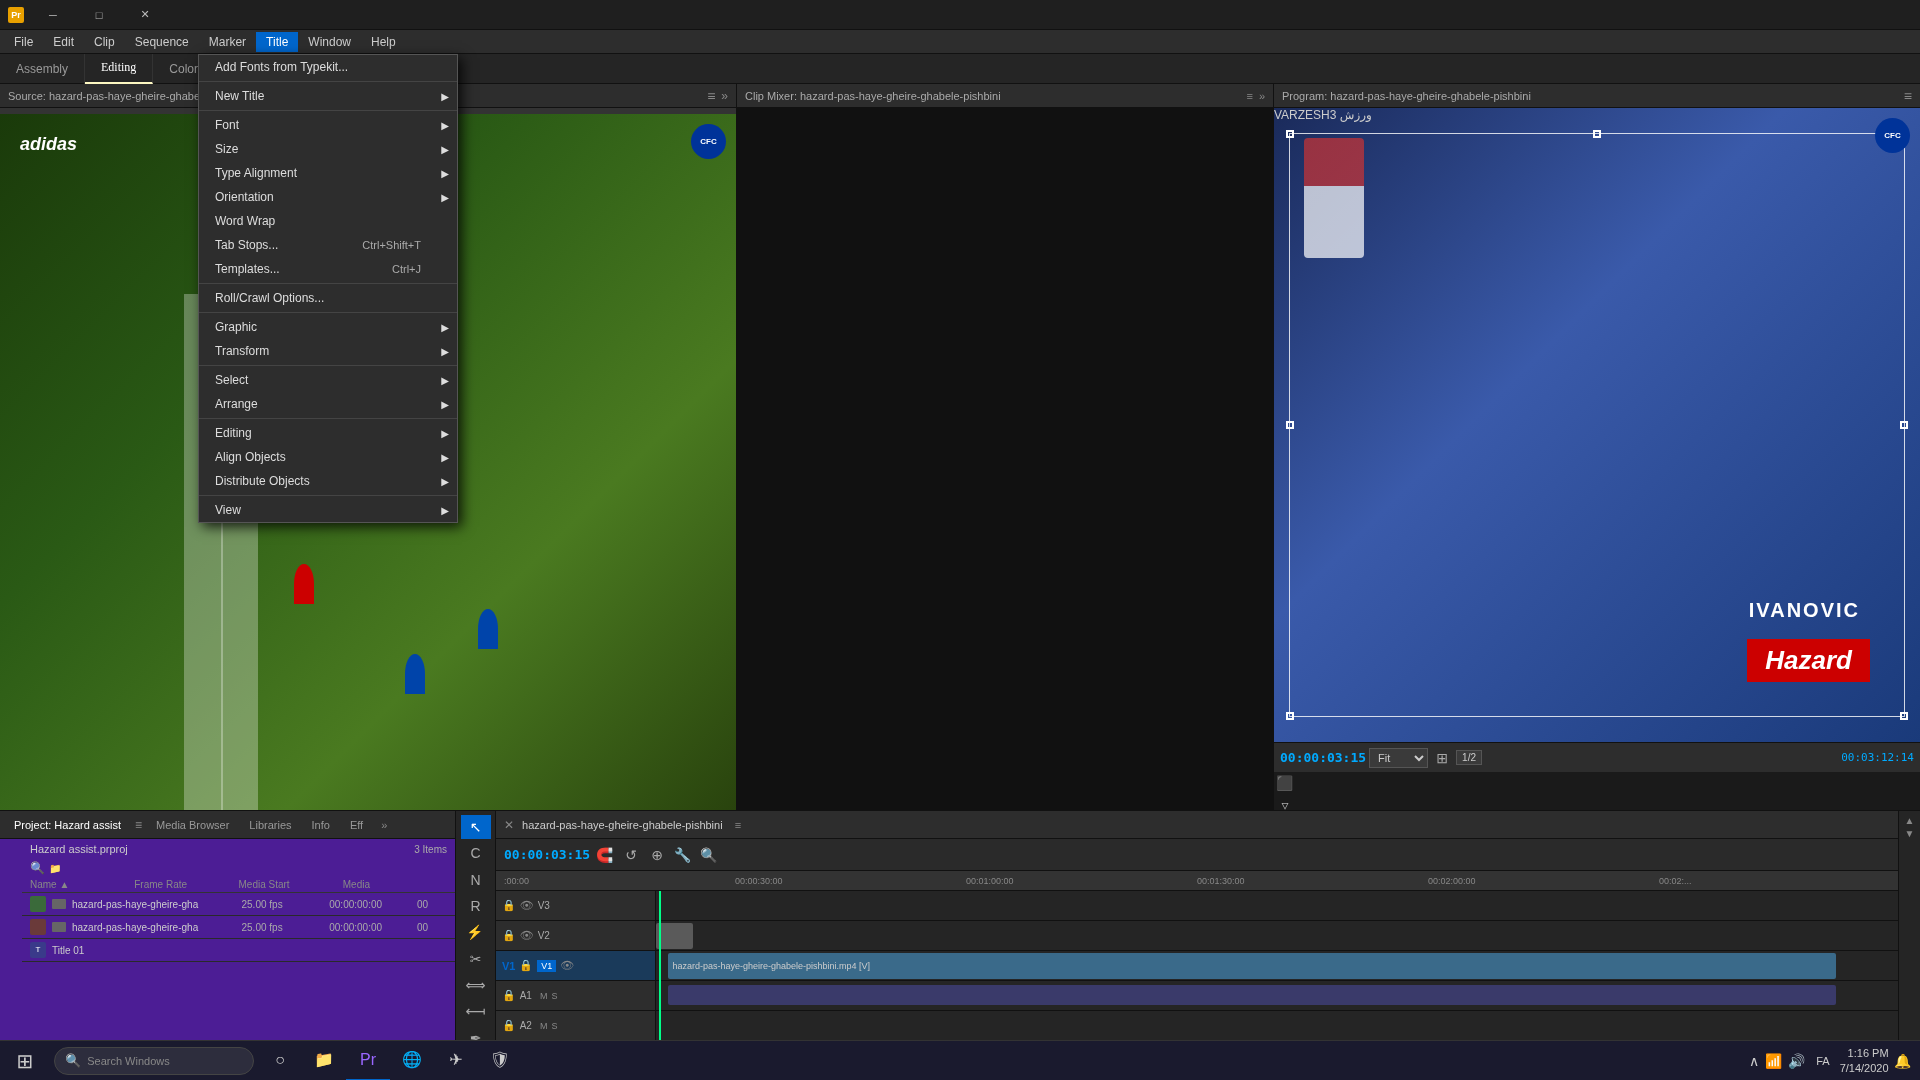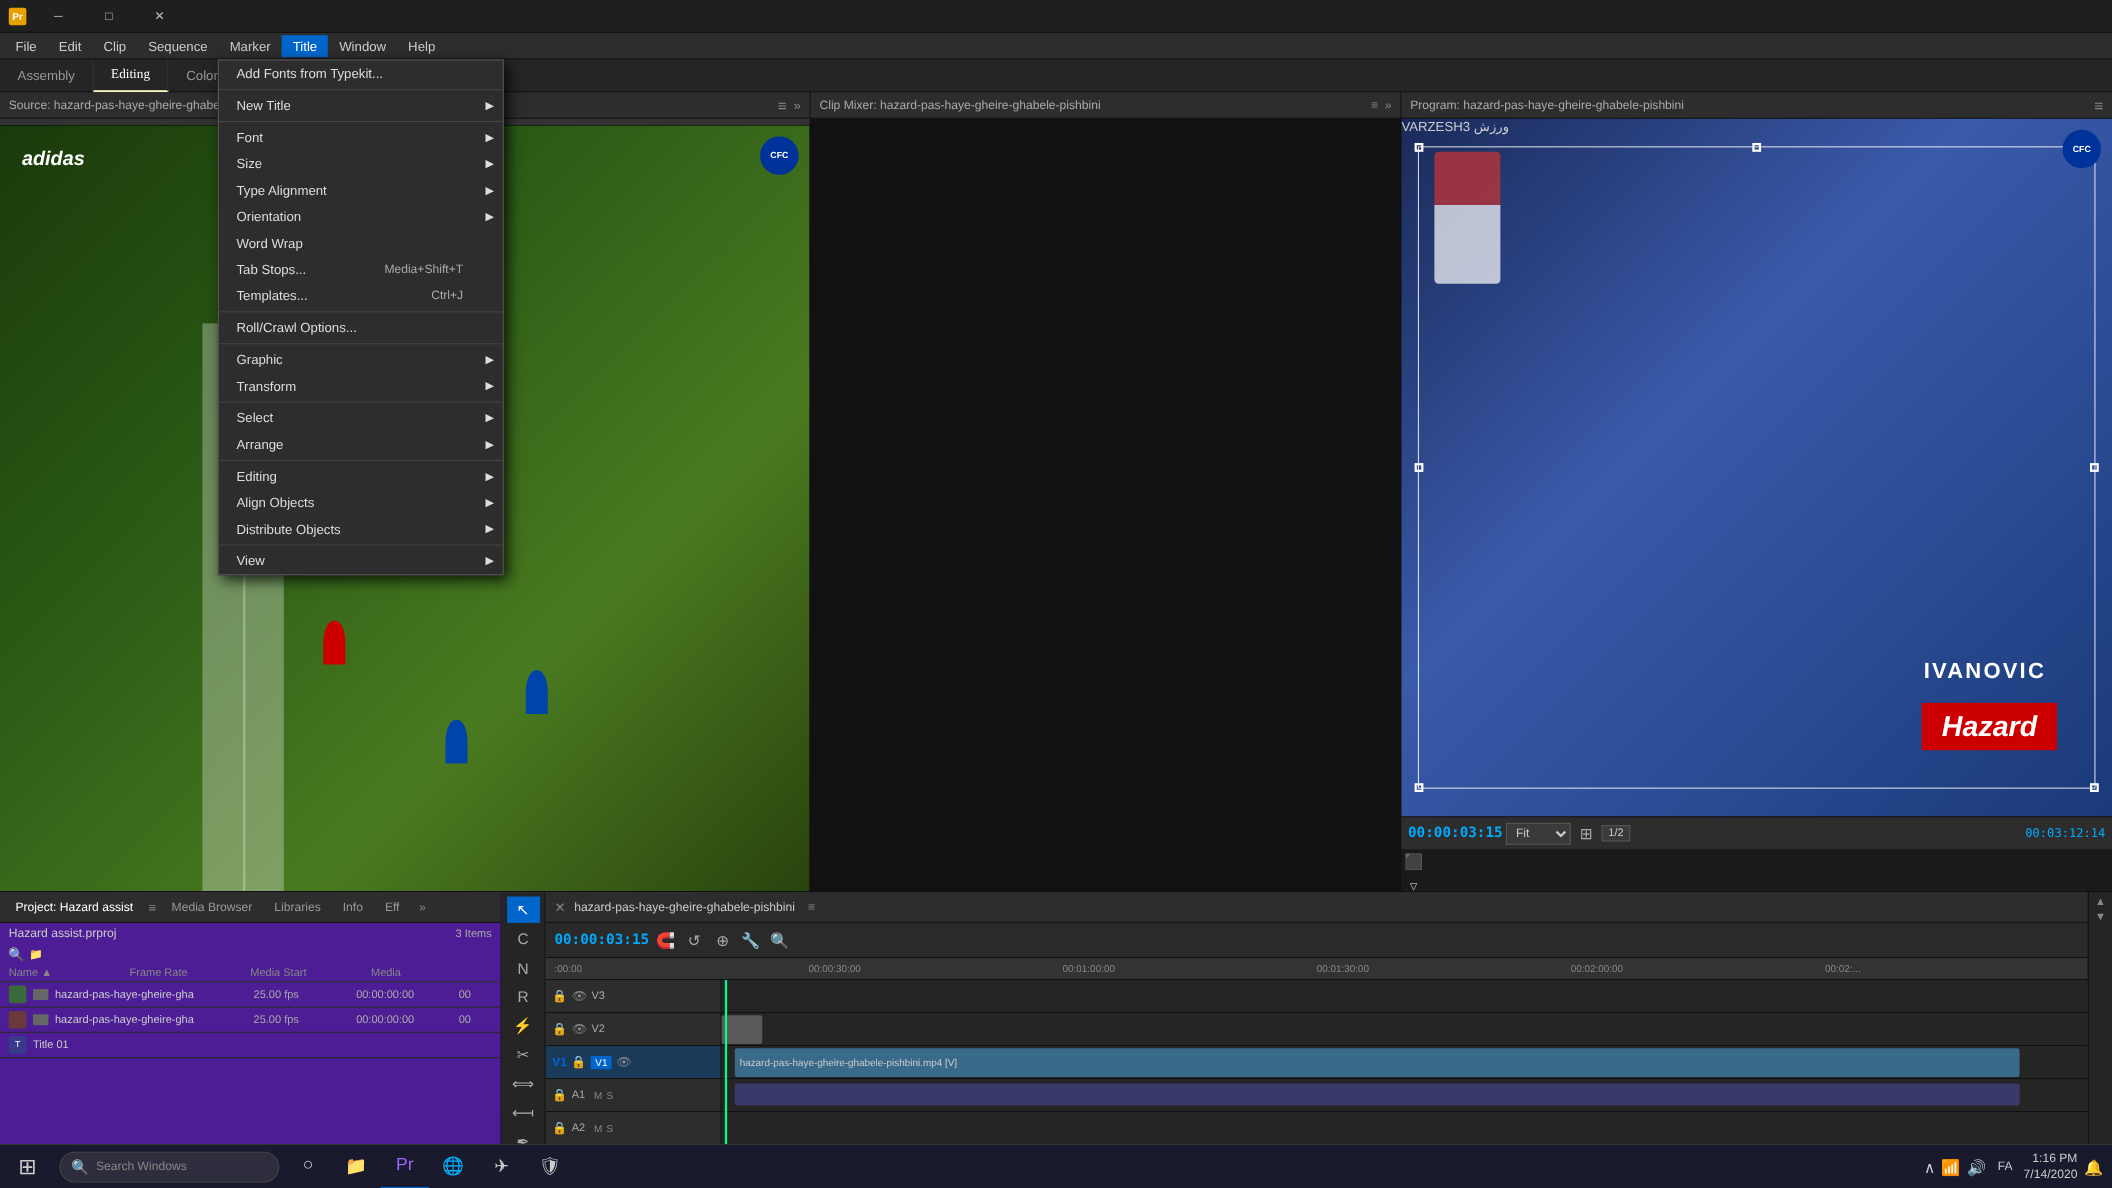--- a/index.html
+++ b/index.html
@@ -254,20 +254,21 @@
     }
     .panel-tab {
       color: #999;
       cursor: pointer;
       padding: 0 6px;
     }
     .panel-tab.active { color: #fff; }
     .panel-content {
       flex: 1;
       overflow: hidden;
+      padding-left: 22px;
     }
     .project-search {
       padding: 4px 8px;
       display: flex; align-items: center; gap: 4px;
     }
     .file-list-header {
       display: flex;
       padding: 2px 8px;
       font-size: 10px;
       color: #888;
@@ -888,21 +889,21 @@
     <span>Type Alignment</span>
   </div>
   <div class="dd-item has-sub">
     <span>Orientation</span>
   </div>
   <div class="dd-item">
     <span>Word Wrap</span>
   </div>
   <div class="dd-item">
     <span>Tab Stops...</span>
-    <span class="dd-shortcut">Media+Shift+T</span>
+    <span class="dd-shortcut">Ctrl+Shift+T</span>
   </div>
   <div class="dd-item">
     <span>Templates...</span>
     <span class="dd-shortcut">Ctrl+J</span>
   </div>
   <div class="dd-separator"></div>
   <div class="dd-item">
     <span>Roll/Crawl Options...</span>
   </div>
   <div class="dd-separator"></div>

